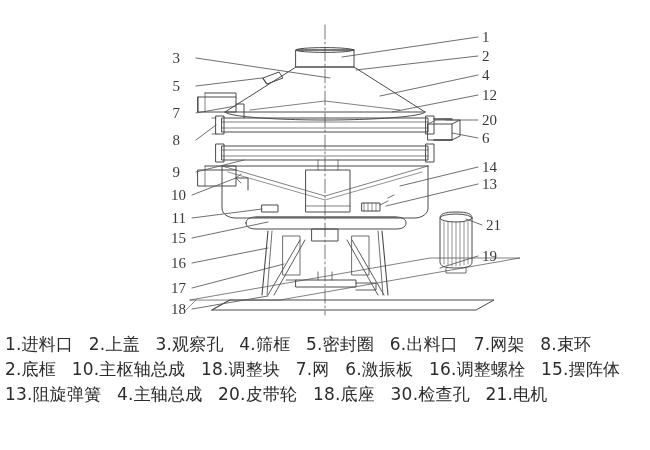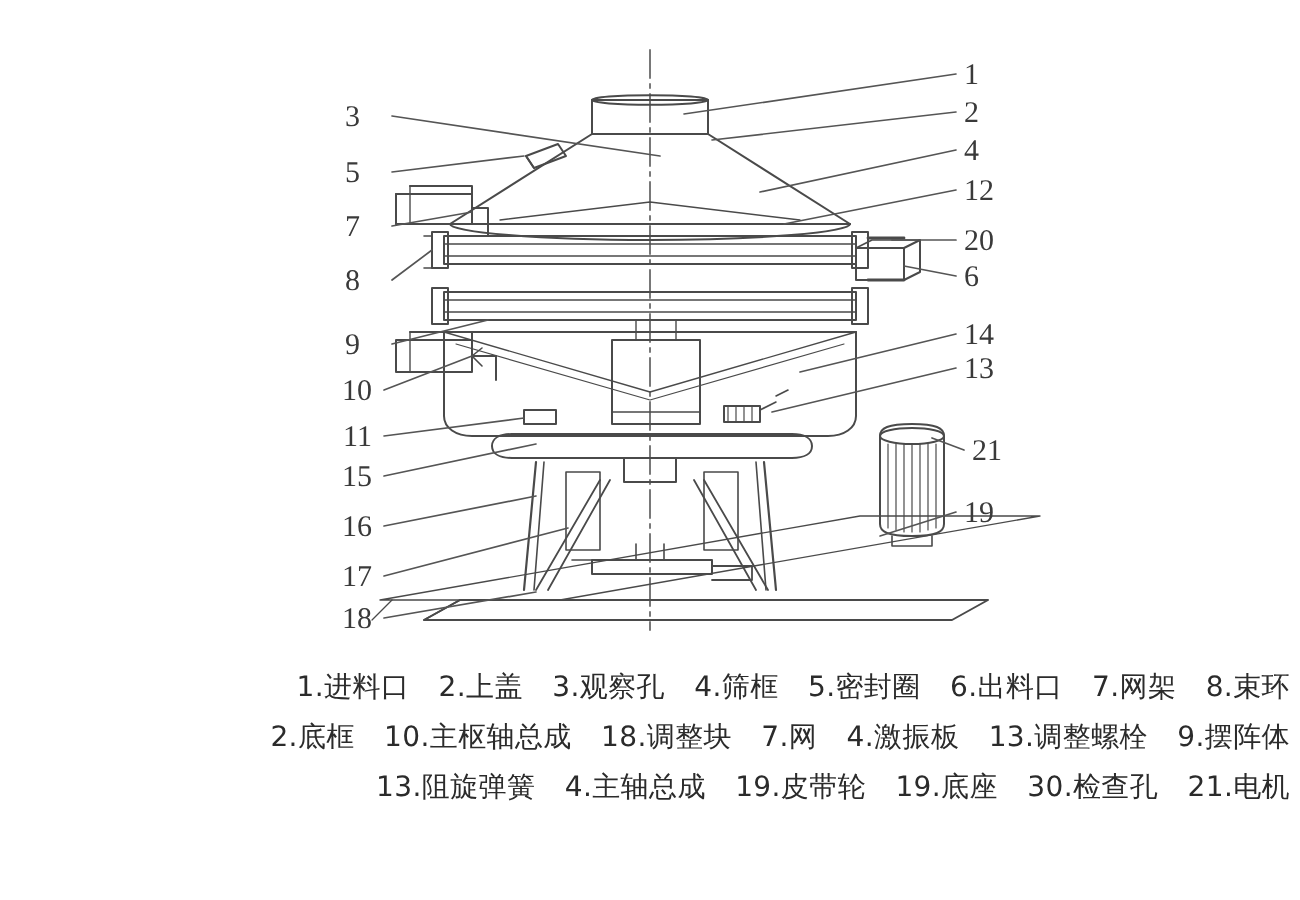--- a/index.html
+++ b/index.html
@@ -39,23 +39,23 @@
     left: 0;
     top: 328px;
     width: 650px;
     height: 118px;
     box-sizing: border-box;
     padding: 4px 0 0 0;
   }
   .legend-row {
     display: block;
     width: 650px;
-    text-align: right;
+    text-align: left;
     white-space: nowrap;
-    font-size: 14px;
+    font-size: 17px;
     line-height: 25px;
     color: #2b2b2b;
     font-family: "DejaVu Sans", "Liberation Sans", sans-serif;
     letter-spacing: 0.2px;
   }
   .legend-item {
     display: inline-block;
     margin: 0 5px;
   }
   
@@ -294,27 +294,27 @@
       <span class="legend-item">5.密封圈</span>
       <span class="legend-item">6.出料口</span>
       <span class="legend-item">7.网架</span>
       <span class="legend-item">8.束环</span>
     </div>
     <div class="legend-row">
       <span class="legend-item">2.底框</span>
       <span class="legend-item">10.主枢轴总成</span>
       <span class="legend-item">18.调整块</span>
       <span class="legend-item">7.网</span>
-      <span class="legend-item">4.激振板</span>
-      <span class="legend-item">13.调整螺栓</span>
-      <span class="legend-item">9.摆阵体</span>
+      <span class="legend-item">6.激振板</span>
+      <span class="legend-item">16.调整螺栓</span>
+      <span class="legend-item">15.摆阵体</span>
     </div>
     <div class="legend-row">
       <span class="legend-item">13.阻旋弹簧</span>
       <span class="legend-item">4.主轴总成</span>
-      <span class="legend-item">19.皮带轮</span>
-      <span class="legend-item">19.底座</span>
+      <span class="legend-item">20.皮带轮</span>
+      <span class="legend-item">18.底座</span>
       <span class="legend-item">30.检查孔</span>
       <span class="legend-item">21.电机</span>
     </div>
   </div>
 
 </div>
 
 </body></html>

